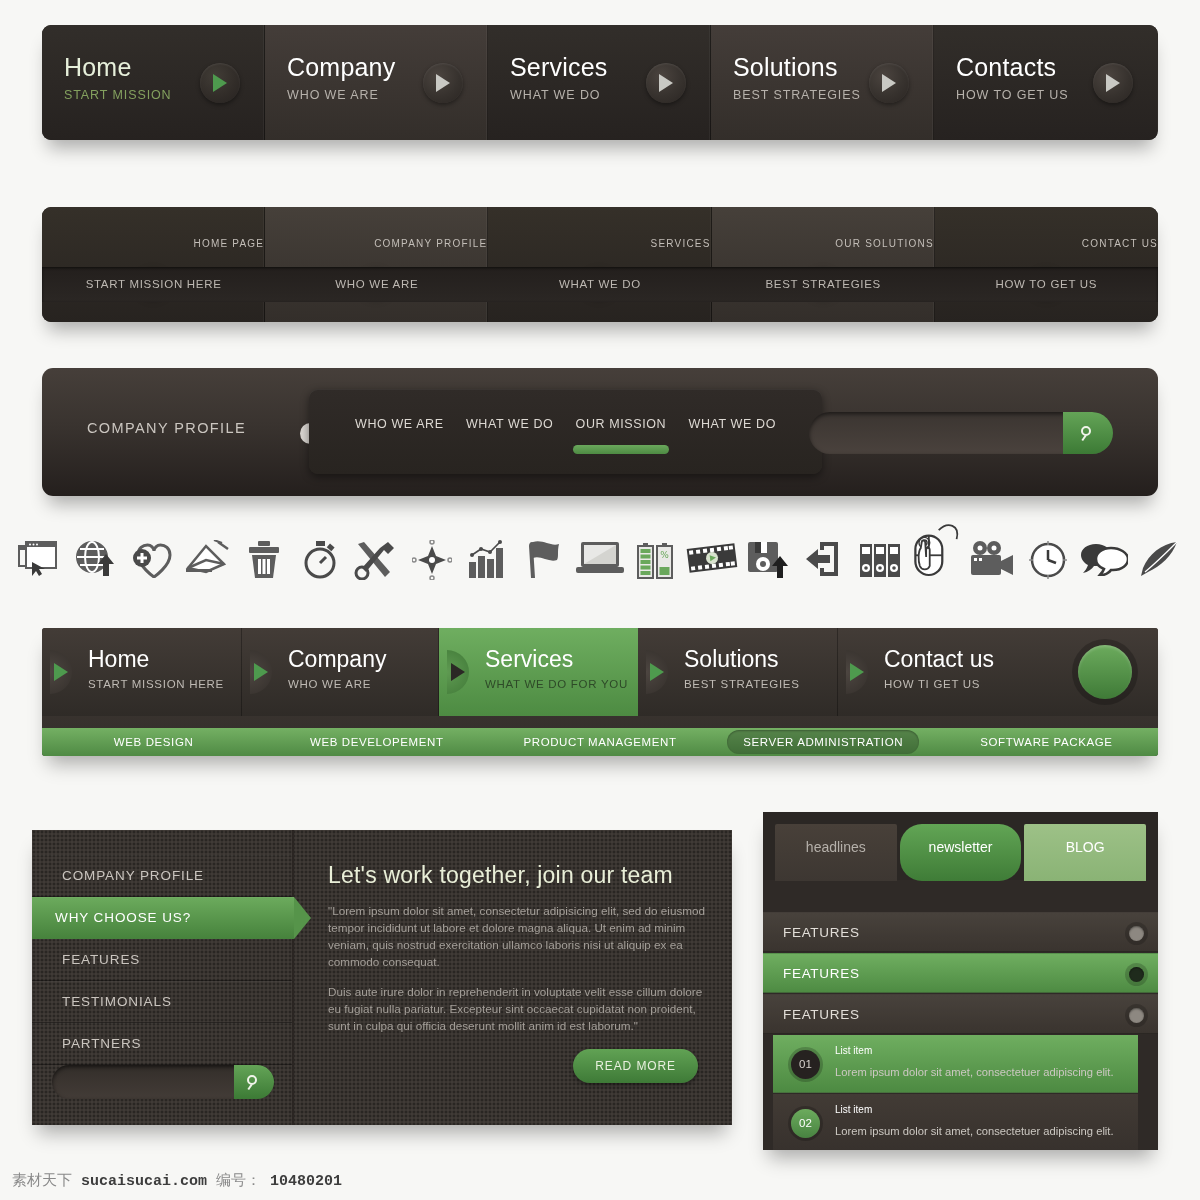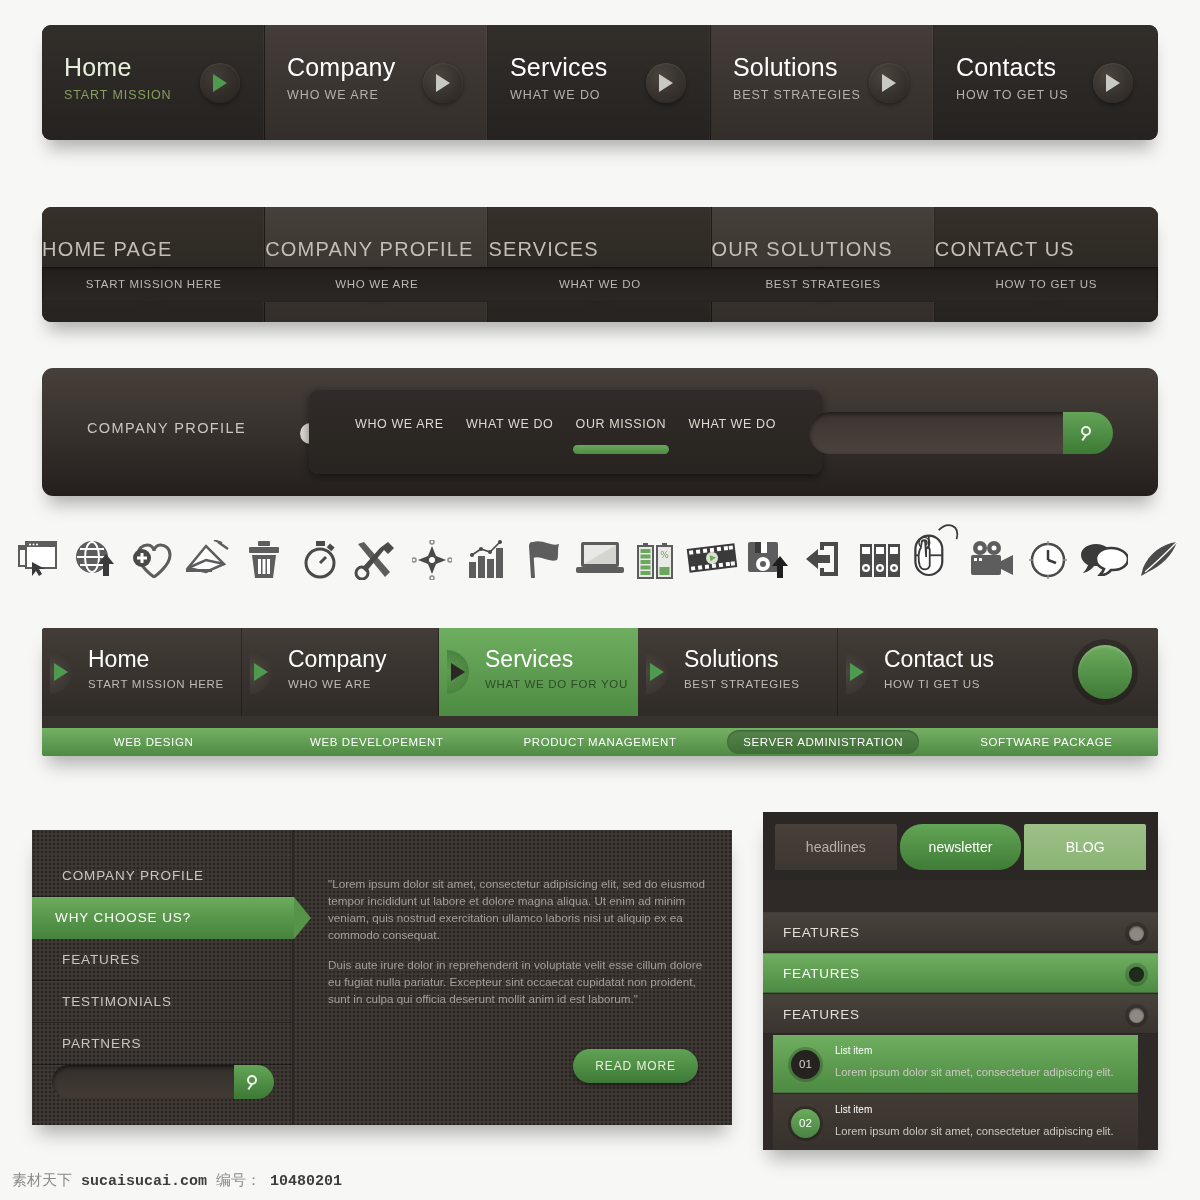--- a/index.html
+++ b/index.html
@@ -74,21 +74,21 @@
   #bar2 .cell {
     position: relative; float: left; width: 223.2px; height: 115px;
     border-right: 1px solid rgba(0,0,0,0.4);
     box-shadow: inset -1px 0 0 rgba(255,255,255,0.04);
   }
   #bar2 .cell.last { border-right: none; box-shadow: none; }
   #bar2 .cell.dark  { background: linear-gradient(180deg,#353029 0%,#272320 100%); }
   #bar2 .cell.light { background: linear-gradient(180deg,#46403a 0%,#332e2a 100%); }
   #bar2 .lbl {
     position: absolute; top: 31px; left: 0; right: 0;
-    text-align: left; font-size: 20px; color: #c3beb8; letter-spacing: 1.2px;
+    text-align: right; font-size: 10px; color: #c3beb8; letter-spacing: 1.2px;
   }
   #bar2 .dot {
     position: absolute; top: 70px; left: 50%; margin-left: -8px;
     width: 16px; height: 16px; border-radius: 50%;
     background: radial-gradient(circle at 50% 30%, #e2e0dd 0%, #b0aca7 100%);
     box-shadow: 0 0 10px 5px rgba(0,0,0,0.45);
   }
   #bar2 .dot.green {
     background: radial-gradient(circle at 50% 30%, #7cc06b 0%, #3f8f3a 100%);
   }
@@ -311,21 +311,21 @@
     width: 395px; height: 338px;
     background: #2f2a27;
     overflow: hidden;
   }
   #panelR .tabs {
     position: absolute; left: 0; top: 0; width: 100%; height: 68px;
     background: #2b2724; padding: 12px 12px 0 12px;
     display: flex; gap: 3px;
   }
   #panelR .tab {
-    flex: 1; height: 46px; line-height: 46px; text-align: center;
+    flex: 1; height: 57px; line-height: 46px; text-align: center;
     font-size: 14px; border-radius: 2px 2px 0 0;
   }
   #panelR .tab.t0 { background: linear-gradient(180deg,#484039 0%,#3d3732 100%); color: #b5b0aa; }
   #panelR .tab.t1 { background: linear-gradient(180deg,#62a555 0%,#3f7c37 100%); color: #ffffff; border-radius: 22px; }
   #panelR .tab.t2 { background: linear-gradient(180deg,#9dc187 0%,#8ab375 100%); color: #ffffff; }
   #panelR .acc {
     position: absolute; left: 0; width: 395px; height: 40px;
     line-height: 40px; padding-left: 20px;
     font-size: 13.5px; color: #e2ded8; letter-spacing: 0.7px;
     background: linear-gradient(180deg,#48423c 0%,#3a342f 100%);
@@ -842,20 +842,21 @@
         <input type="text" placeholder="" style="">
         <div class="go">
           <span class="mag">
               <i></i>
               <b></b>
             </span>
         </div>
       </div>
     </div>
     <div class="content">
+      <h2>Let's work together, join our team</h2>
       <p>"Lorem ipsum dolor sit amet, consectetur adipisicing elit, sed do eiusmod tempor incididunt ut labore et dolore magna aliqua. Ut enim ad minim veniam, quis nostrud exercitation ullamco laboris nisi ut aliquip ex ea commodo consequat.</p>
       <p>Duis aute irure dolor in reprehenderit in voluptate velit esse cillum dolore eu fugiat nulla pariatur. Excepteur sint occaecat cupidatat non proident, sunt in culpa qui officia deserunt mollit anim id est laborum."</p>
     </div>
     <div class="readmore">READ MORE</div>
   </div>
 
   <div id="panelR" class="shadow-drop">
     <div class="tabs">
       <div class="tab t0">headlines</div>
       <div class="tab t1">newsletter</div>

